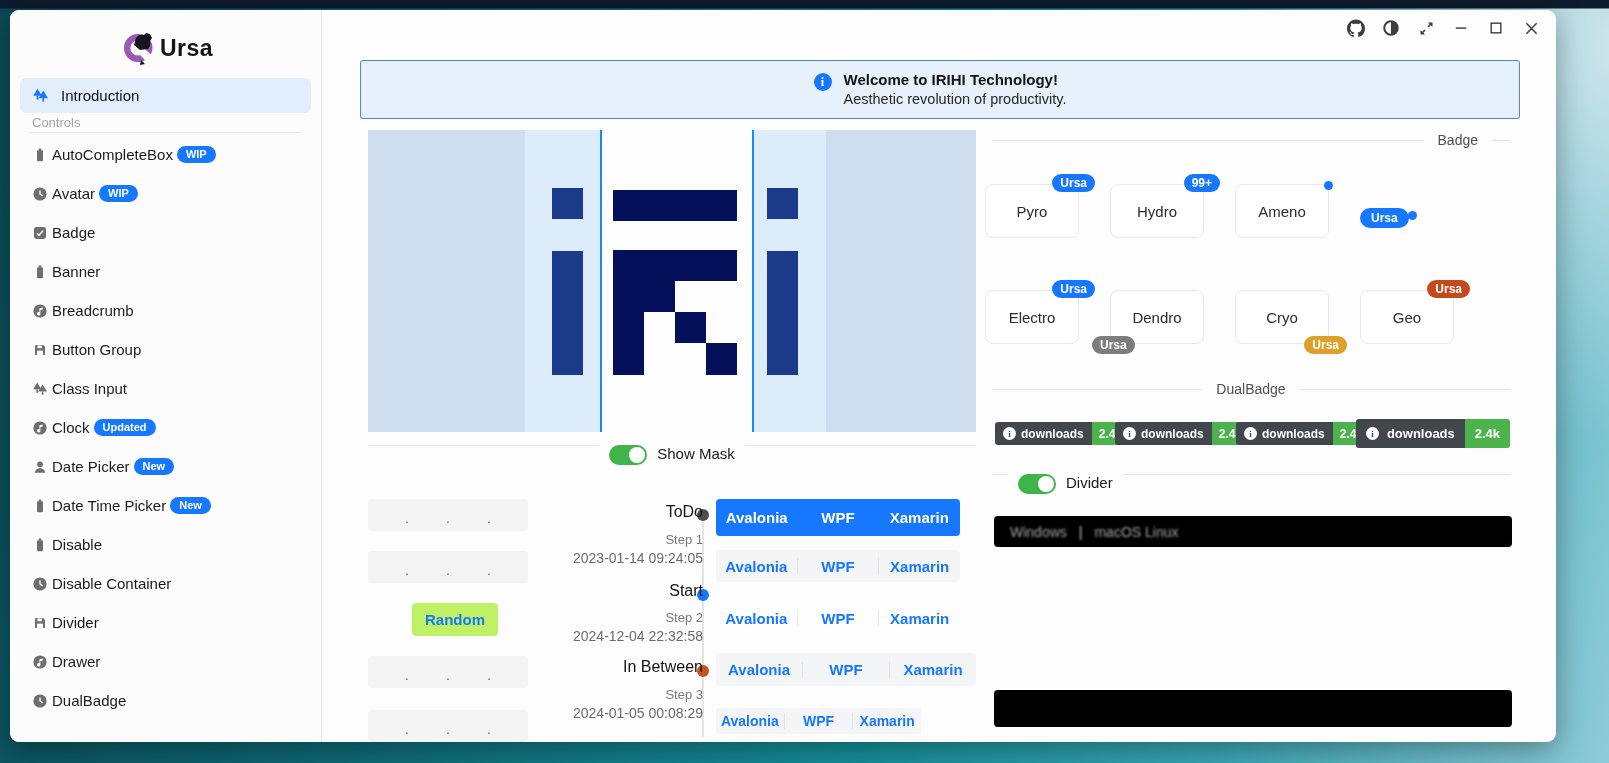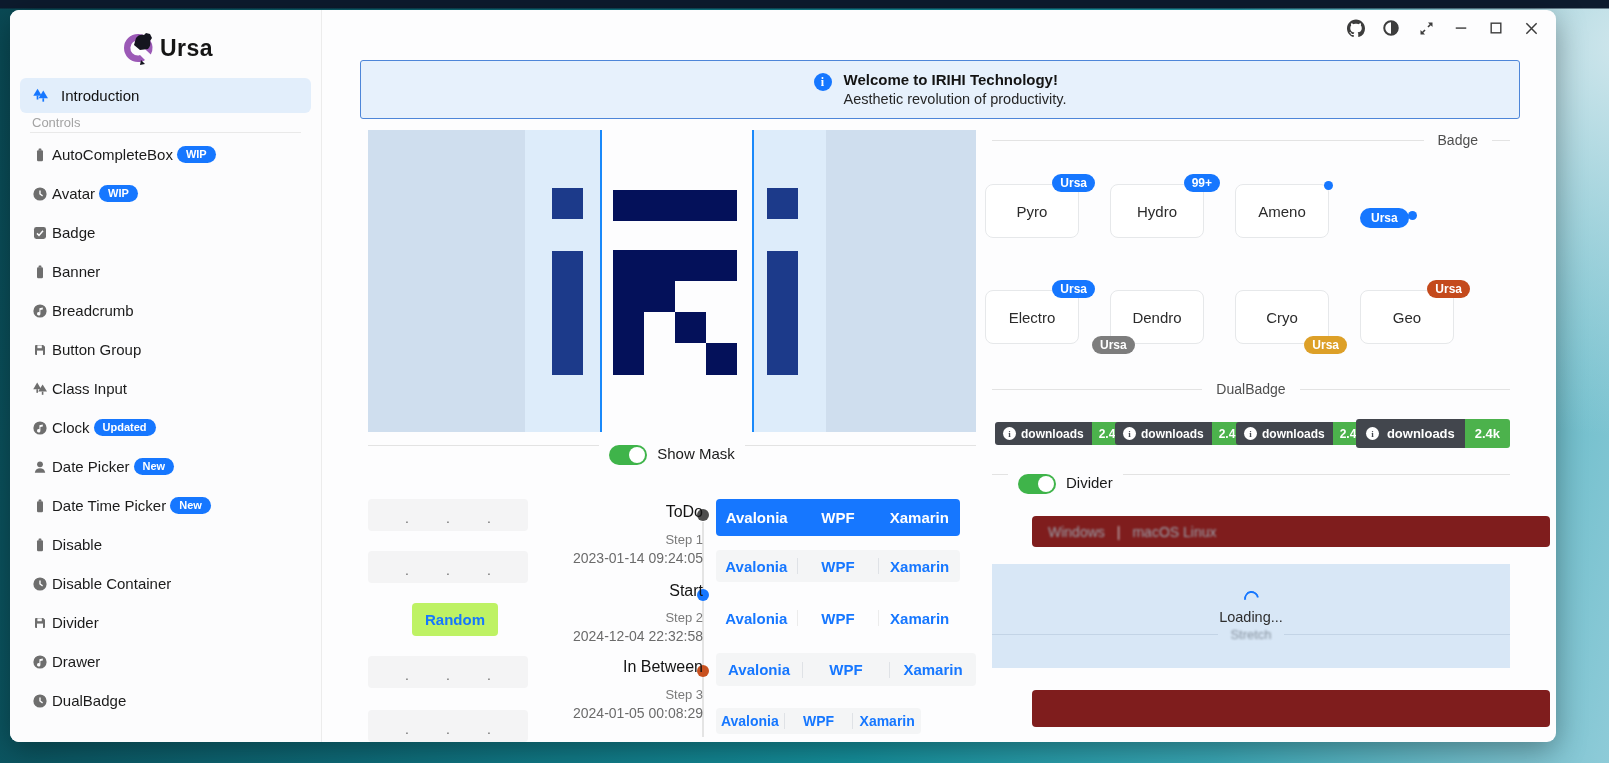--- a/index.html
+++ b/index.html
@@ -108,21 +108,21 @@
     font-size:12px; font-weight:bold; color:#fff; height:23px; }
   .dual .dk { background:#42464d; display:flex; align-items:center; gap:5px; padding:0 8px; }
   .dual .gr { background:#4cb24c; display:flex; align-items:center; padding:0 7px; }
   .ii { width:13px; height:13px; border-radius:50%; background:#fff; color:#42464d;
     font-size:9px; font-weight:bold; display:flex; align-items:center; justify-content:center;
     font-family:"Liberation Serif", serif; }
   .dual-lg { height:29px; font-size:13px; width:154px; }
   .dual-lg .dk { flex:1; justify-content:center; gap:8px; }
   .dual-lg .gr { padding:0 10px; }
 
-  .gray-bar { position:absolute; left:1022px; width:518px; background:#7f1d1d; border-radius:4px; }
+  .gray-bar { position:absolute; left:984px; width:518px; background:#000000; border-radius:4px; }
   .tabs { display:flex; align-items:center; height:100%; padding-left:16px; gap:12px;
     color:#9aa2ac; font-size:14px; filter:blur(0.8px); }
   .tabs .tsep { color:#c6cbd1; }
   .load-area { position:absolute; left:982px; top:554px; width:518px; height:104px;
     background:#d8e7f6; display:flex; flex-direction:column; align-items:center; justify-content:center; }
   .spinner { width:15px; height:15px; border:2.5px solid transparent; border-top-color:#1677ff;
     border-left-color:#1677ff; border-radius:50%; transform:rotate(35deg); margin-bottom:3px; }
   .load-text { font-size:14.5px; color:#2e2e2e; }
   .stretch-row { width:100%; display:flex; align-items:center; gap:12px; margin-top:2px; }
   .stretch-row .sline { flex:1; height:1px; background:#c3d4e6; }
@@ -504,25 +504,16 @@
   </div>
 
   <div class="gray-bar" style="top:506px;height:31px">
     <div class="tabs">
       <span>Windows</span>
       <span class="tsep">|</span>
       <span>macOS Linux</span>
     </div>
   </div>
 
-  <div class="load-area">
-    <div class="spinner"></div>
-    <div class="load-text">Loading...</div>
-    <div class="stretch-row">
-      <div class="sline"></div>
-      <span class="slabel">Stretch</span>
-      <div class="sline"></div>
-    </div>
-  </div>
 
   <div class="gray-bar" style="top:680px;height:37px"></div>
 
 </div>
 
 </body></html>

